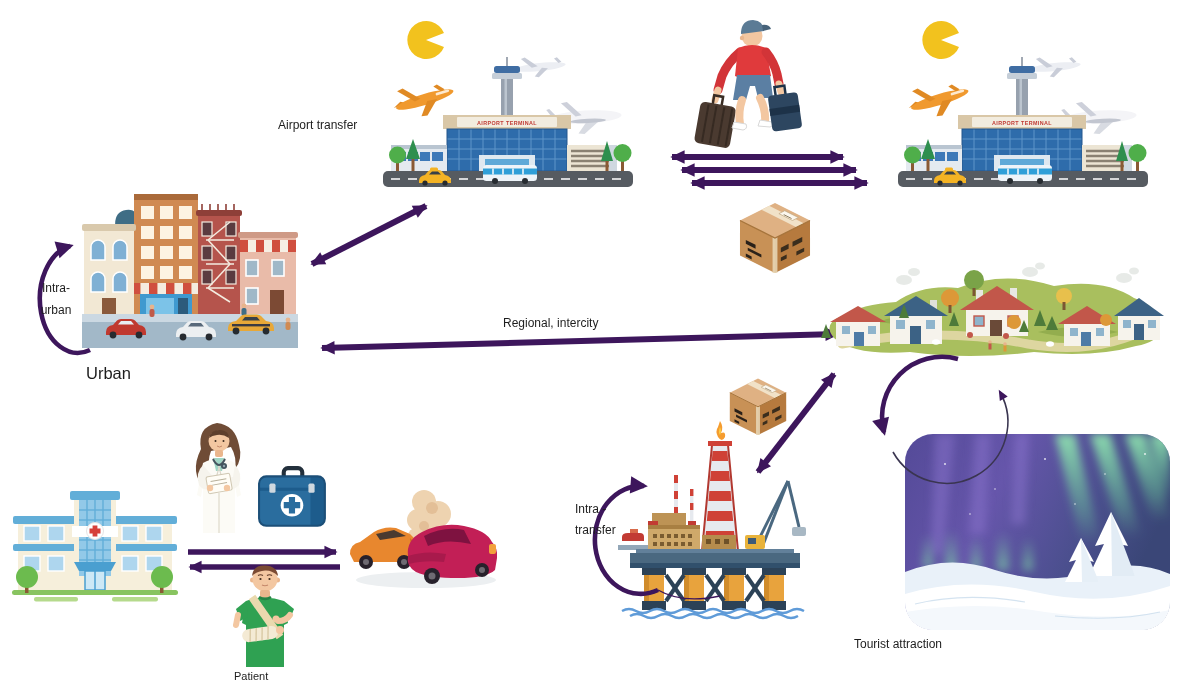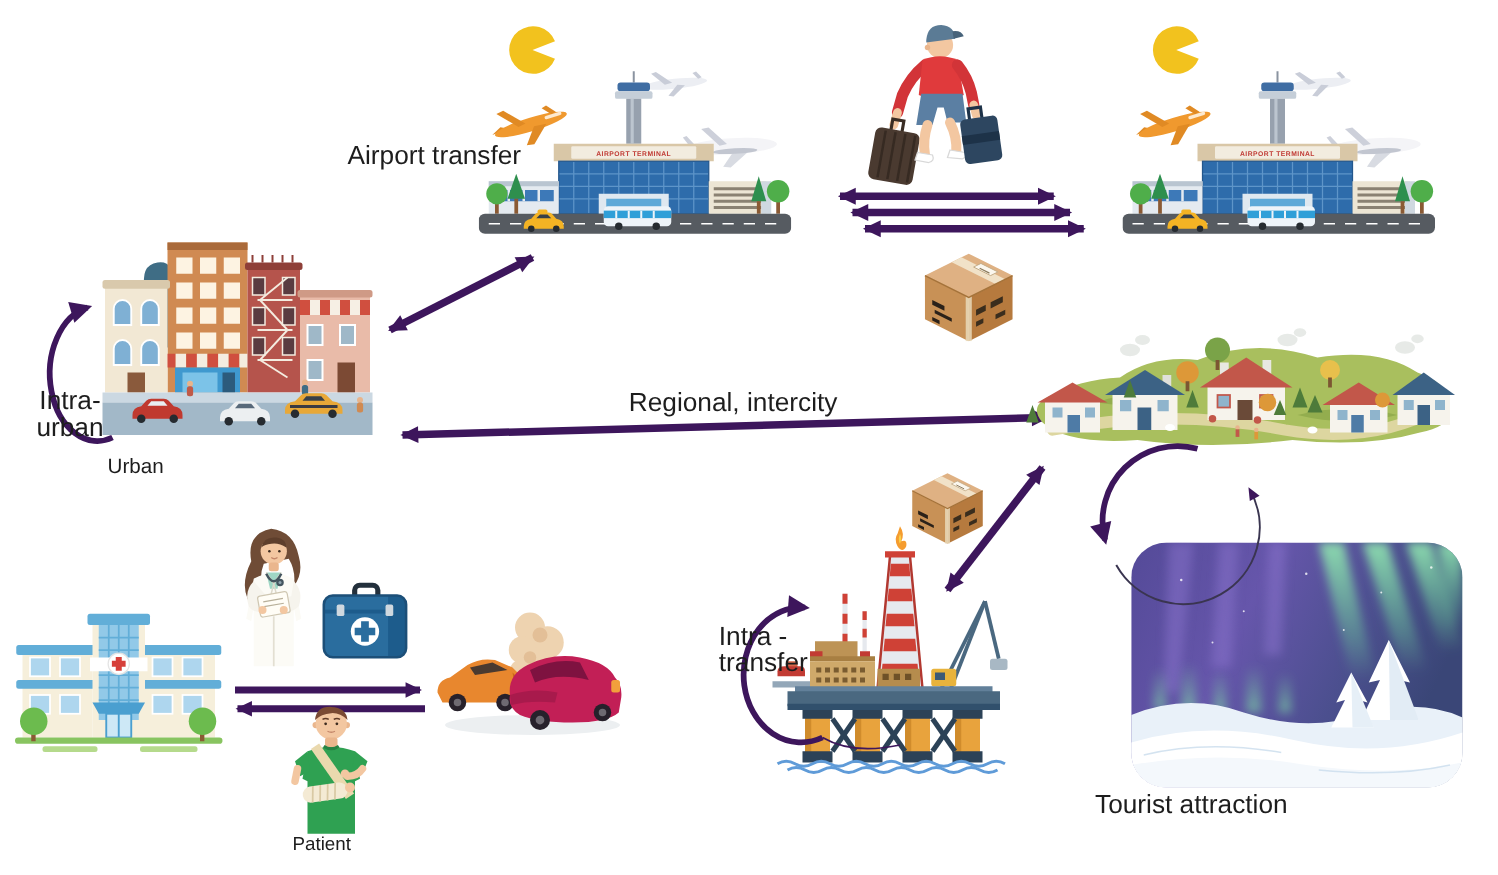--- a/index.html
+++ b/index.html
@@ -1,22 +1,22 @@
 <!DOCTYPE html>
 <html><head>
 <meta charset="utf-8">
 <style>
   * { margin:0; padding:0; box-sizing:border-box; }
   html,body { background:#fff; }
   body { font-family:"Liberation Sans", sans-serif; }
   .canvas { position:relative; width:1198px; height:700px; background:#ffffff; overflow:hidden; }
   .ill { position:absolute; }
   .ill svg { display:block; overflow:visible; }
-  .lbl { position:absolute; color:#1d1d1d; font-size:21px; line-height:20px; }
-  .lbl-2line { text-align:center;margin-top:33px; }
+  .lbl { position:absolute; color:#1d1d1d; font-size:12px; line-height:20px; }
+  .lbl-2line { text-align:center; }
 </style>
 </head>
 <body>
 
 <div class="canvas">
 
   <svg width="0" height="0" style="position:absolute" aria-hidden="true">
     <defs>
       <marker id="ah" viewBox="0 0 10 10" refX="8" refY="5" markerWidth="2.8" markerHeight="2.8" orient="auto-start-reverse">
         <path d="M0.5,1 L9,5 L0.5,9 Z" fill="#3d165c"></path>
@@ -643,21 +643,21 @@
       </g>
     </svg>
   </div>
 
   <div class="ill" style="left:868px;top:348px">
     <svg width="150" height="140" viewBox="0 0 150 140">
       <path d="M90 11 A 60 60 0 0 0 16 84" fill="none" stroke="#3d165c" stroke-width="4.6" marker-end="url(#ahBig)"></path>
       <path d="M25 104 A 60 60 0 0 0 132 44" fill="none" stroke="#3a3550" stroke-width="1.6" marker-end="url(#ahThin)"></path>
     </svg>
   </div>
-  <div class="lbl" style="left:876px;top:634px">Tourist attraction</div>
+  <div class="lbl" style="left:854px;top:634px">Tourist attraction</div>
 
   <div class="ill" style="left:12px;top:482px">
     <svg width="166" height="126" viewBox="0 0 166 126">
       <rect x="6" y="40" width="56" height="68" fill="#f6efdb"></rect>
       <rect x="1" y="34" width="64" height="8" rx="2" fill="#62aed8"></rect>
       <rect x="1" y="62" width="64" height="7" rx="2" fill="#62aed8"></rect>
       <g fill="#aed6ee" stroke="#ffffff" stroke-width="1.4">
         <rect x="12" y="44" width="16" height="15"></rect>
           <rect x="36" y="44" width="16" height="15"></rect>
         <rect x="12" y="74" width="16" height="15"></rect>
@@ -816,15 +816,15 @@
           <line x1="27" y1="64" x2="25" y2="77"></line>
             <line x1="33" y1="64" x2="31" y2="77"></line>
           <line x1="39" y1="64" x2="37" y2="77"></line>
             <line x1="45" y1="64" x2="43" y2="77"></line>
         </g>
       </g>
       <circle cx="56" cy="67" r="4" fill="#f3c7a1"></circle>
       <path d="M14 52 L12 62" stroke="#f3c7a1" stroke-width="6" stroke-linecap="round"></path>
     </svg>
   </div>
-  <div class="lbl" style="left:234px;top:666px;font-size:15px">Patient</div>
+  <div class="lbl" style="left:234px;top:666px;font-size:11px">Patient</div>
 
 </div>
 
 </body></html>

